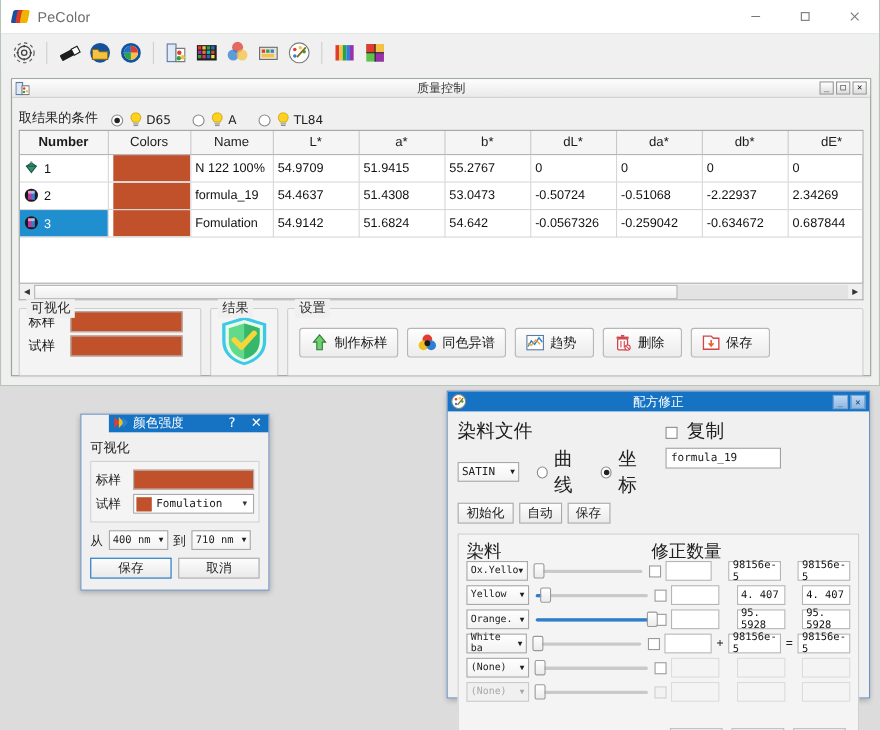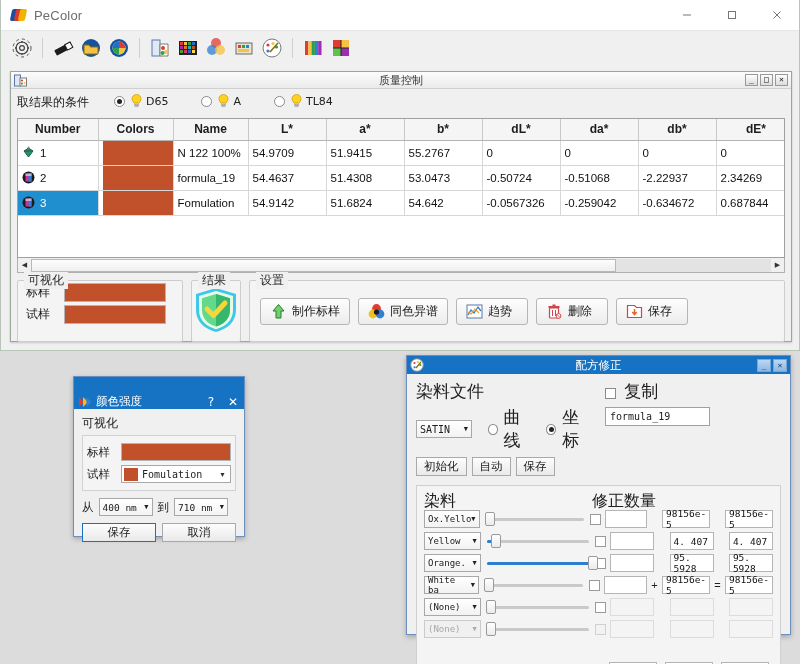--- a/index.html
+++ b/index.html
@@ -59,78 +59,79 @@
     height: 17px; background: linear-gradient(#fdfdfd,#eaeaea);
     border-bottom: 1px solid #d0d0d0;
     display:flex; align-items:center; position: relative;
   }
   #qc-title { position:absolute; left:0; right:0; text-align:center; font-size:11px; color:#333; font-family:"DejaVu Sans", sans-serif;}
   #qc-icon { width:13px; height:13px; margin-left:3px; position:relative; z-index:2; }
   #qc-winbtns { margin-left:auto; display:flex; gap:2px; padding-right:3px; z-index:2;}
   .qcbtn { width:13px; height:12px; border:1px solid #999; background:linear-gradient(#fff,#dcdcdc); font-size:8px; display:flex;align-items:center;justify-content:center; color:#111; line-height:1; font-family:"DejaVu Sans Mono", monospace;}
 
   #qc-body { padding: 5px 6px 0 6px; }
-  #illum-row { display:flex; align-items:flex-start; height:22px; gap:17px; font-family:"DejaVu Sans", sans-serif;}
+  #illum-row { display:flex; align-items:flex-end; height:22px; gap:4px; font-family:"DejaVu Sans", sans-serif;}
   #illum-label { font-size: 12px; margin-right: 8px; }
   .radio-grp { display:flex; align-items:center; margin-right: 16px; }
   .radio { width:11px; height:11px; border-radius:50%; border:1px solid #8a8a8a; background:#fff; display:inline-flex; align-items:center; justify-content:center; margin-right:6px;}
   .radio.on::after{ content:''; width:5px;height:5px;border-radius:50%;background:#222;}
   .bulb { width:11px; height:14px; margin-right:4px; }
   .illum-txt { font-size:11px; font-family:"DejaVu Sans", sans-serif;}
 
   
   #table-wrap { border:1px solid #9f9f9f; background:#fff; height:140px; margin-top:2px; overflow:hidden; }
   table.qc { border-collapse: collapse; width: 100%; table-layout: fixed; }
   table.qc th {
     background: #f5f5f5; border-right: 1px solid #c8c8c8; border-bottom:1px solid #b4b4b4;
     font-size: 12px; font-weight: bold; color: #1d1d1d; height: 21px; text-align:center;
   }
   table.qc th.th-num { font-weight: bold; }
-  table.qc th.th-light { font-weight: bold; }
+  table.qc th.th-light { font-weight: normal; }
   table.qc td {
     border-right: 1px solid #d7d7d7; border-bottom: 1px solid #d7d7d7;
     height: 25px; font-size: 11.5px; padding-left: 4px; color:#111;
     overflow:hidden; white-space:nowrap;
   }
   td.num-cell { padding-left:4px; }
   td.num-cell.sel { background:#1f8fd0; color:#fff; }
   .rowicon { width:13px; height:13px; display:inline-block; vertical-align:-2px; margin-right:5px;}
   td.swatch-cell { padding:0; }
   .swatch-fill { width:100%; height:100%; }
   #hscroll { height: 15px; background:#f0f0f0; border:1px solid #b0b0b0; border-top:none; display:flex; align-items:center; }
   .hs-arrow { width:13px; height:13px; display:flex;align-items:center;justify-content:center; font-size:7px; color:#333;}
   .hs-track { flex:1; height:13px; background:#e3e3e3; position:relative;}
   .hs-thumb { position:absolute; left:0; top:0; height:13px; width:79%; background:linear-gradient(#fdfdfd,#efefef); border:1px solid #b8b8b8;}
 
   
   #groups { display:flex; gap:8px; margin-top:7px; }
   .gbox { border:1px solid #cdcdcd; border-radius:2px; background:#f4f4f4; position:relative; }
   .gbox-title { position:absolute; top:-9px; left:6px; background:#f0f0f0; padding:0 4px; font-size:12px; color:#2b2b2b; font-family:"DejaVu Sans", sans-serif;}
   #g-vis { width:166px; height:62px; }
-  #g-res { width:50px; height:62px; display:flex; align-items:center; justify-content:center;}
+  #g-res { width:62px; height:62px; display:flex; align-items:center; justify-content:center;}
   #g-set { flex:1; height:62px; display:flex; align-items:center; padding-left:10px; gap:8px;}
   .vis-row { display:flex; align-items:center; height:22px; margin-left:8px; }
   .vis-row:first-child { margin-top:8px; }
   .vis-lab { width:38px; font-size:12px; font-family:"DejaVu Sans", sans-serif;}
   .vis-sw { width:102px; height:19px; border:1px solid #b4b4b4; }
   .act-btn {
     height:27px; min-width:72px; padding:0 9px; border:1px solid #b6b6b6; border-radius:3px;
     background:linear-gradient(#fefefe,#ececec); display:flex; align-items:center; gap:5px;
     font-size:12px; font-family:Liberation Mono, monospace; color:#1a1a1a;
   }
   .act-ico { width:17px; height:17px; flex:none;}
 
   
   #dlg-intensity {
     position:absolute; left:73px; top:376px; width:172px; height:161px;
     background:#f0f0f0; border:1px solid #6d8fbf; box-shadow: 0 2px 5px rgba(0,0,0,.25);
   }
   #dlg-i-title {
-    height:32px; background:#1673c4; display:flex; align-items:flex-end; color:#fff; font-size:11.5px;
+    height:16px; background:#1673c4; display:flex; align-items:flex-start; color:#fff; font-size:11.5px;
     font-family:"DejaVu Sans", sans-serif;
+    margin-left:25px;
   }
   #dlg-i-title .t { margin-left:4px; }
   #dlg-i-title .sp { margin-left:auto; }
   .dlgbtn { width:22px; text-align:center; font-size:12px; color:#fff; }
   #dlg-i-body { padding:6px 8px; }
   .sec-lbl { font-size:12px; margin-bottom:3px; font-family:"DejaVu Sans", sans-serif;}
   #i-box { border:1px solid #d2d2d2; background:#f4f4f4; padding:5px 4px; }
   .i-row { display:flex; align-items:center; height:22px; }
   .i-lab { width:34px; font-size:11.5px; font-family:"DejaVu Sans", sans-serif;}
   .i-sw { flex:1; height:18px; border:1px solid #b4b4b4; }

